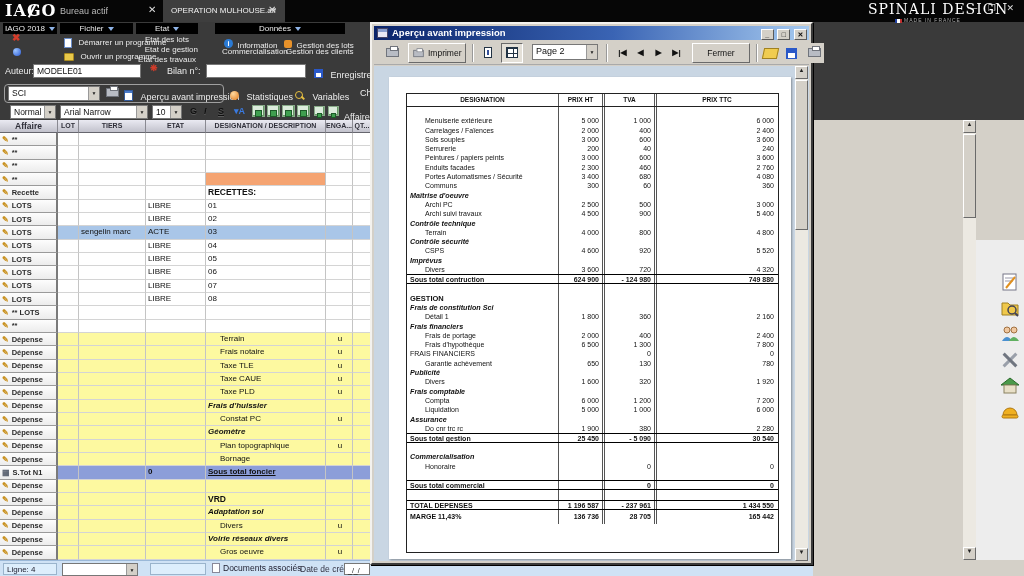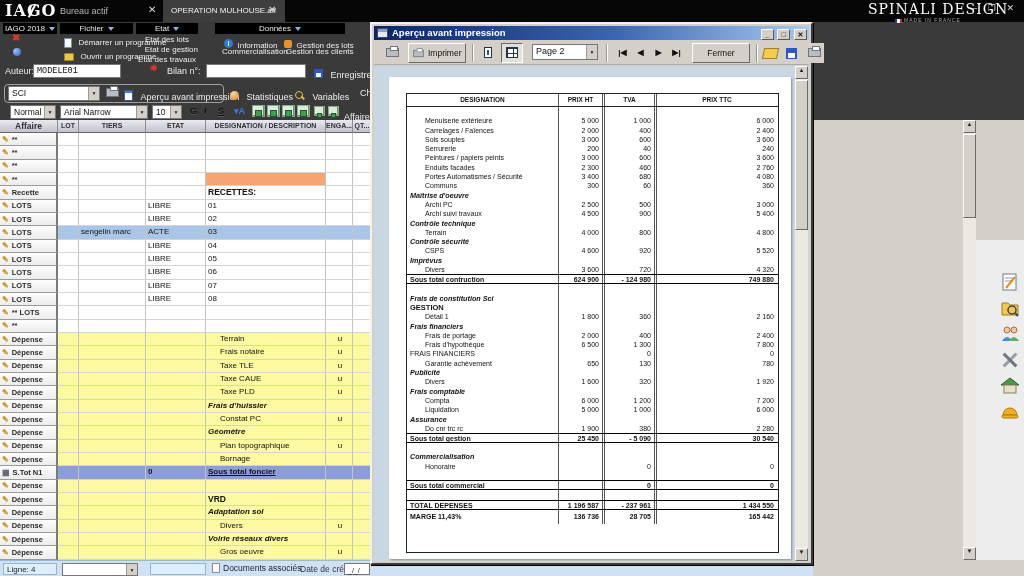--- a/index.html
+++ b/index.html
@@ -198,21 +198,21 @@
     <span class="mitem">Information</span>
   </div>
   <div class="abs" style="left:284px;top:34px;">
     <span class="micon ic-orange"></span>
     <span class="mitem">Gestion des lots</span>
   </div>
   <div class="abs mitem" style="left:222px;top:47px;">Commercialisation</div>
   <div class="abs mitem" style="left:286px;top:47px;">Gestion des clients</div>
 
   <div class="abs lbl" style="left:5px;top:66px;">Auteur:</div>
-  <div class="abs inp" style="left:33px;top:64px;width:88px;height:14px;font-family:Liberation Mono, monospace;">MODELE01</div>
+  <div class="abs inp" style="left:33px;top:64px;width:108px;height:14px;">MODELE01</div>
   <div class="abs ic-redx" style="left:150px;top:63px;font-size:9px;">❋</div>
   <div class="abs lbl" style="left:167px;top:66px;">Bilan n°:</div>
   <div class="abs inp" style="left:206px;top:64px;width:100px;height:14px;"></div>
   <div class="abs" style="left:314px;top:64px;">
     <span class="micon ic-floppy"></span>
     <span class="lbl" style="margin-left:3px;">Enregistrer</span>
   </div>
   <div class="abs" style="left:398px;top:64px;z-index:1;">
     <span class="micon ic-info">i</span>
     <span class="lbl" style="margin-left:3px;">Informa</span>
@@ -914,28 +914,28 @@
                 <div class="rn rc1">624 900</div>
                 <div class="rn rc2">- 124 980</div>
                 <div class="rn rc3">749 880</div>
               </div>
               <div class="rrow rt-blank">
                 <div class="rl rc0"></div>
                 <div class="rn rc1"></div>
                 <div class="rn rc2"></div>
                 <div class="rn rc3"></div>
               </div>
+              <div class="rrow rt-section">
+                <div class="rl rc0">GESTION</div>
+                <div class="rn rc1"></div>
+                <div class="rn rc2"></div>
+                <div class="rn rc3"></div>
+              </div>
               <div class="rrow rt-group">
                 <div class="rl rc0">Frais de constitution Sci</div>
-                <div class="rn rc1"></div>
-                <div class="rn rc2"></div>
-                <div class="rn rc3"></div>
-              </div>
-              <div class="rrow rt-section">
-                <div class="rl rc0">GESTION</div>
                 <div class="rn rc1"></div>
                 <div class="rn rc2"></div>
                 <div class="rn rc3"></div>
               </div>
               <div class="rrow rt-item">
                 <div class="rl rc0">Détail 1</div>
                 <div class="rn rc1">1 800</div>
                 <div class="rn rc2">360</div>
                 <div class="rn rc3">2 160</div>
               </div>

